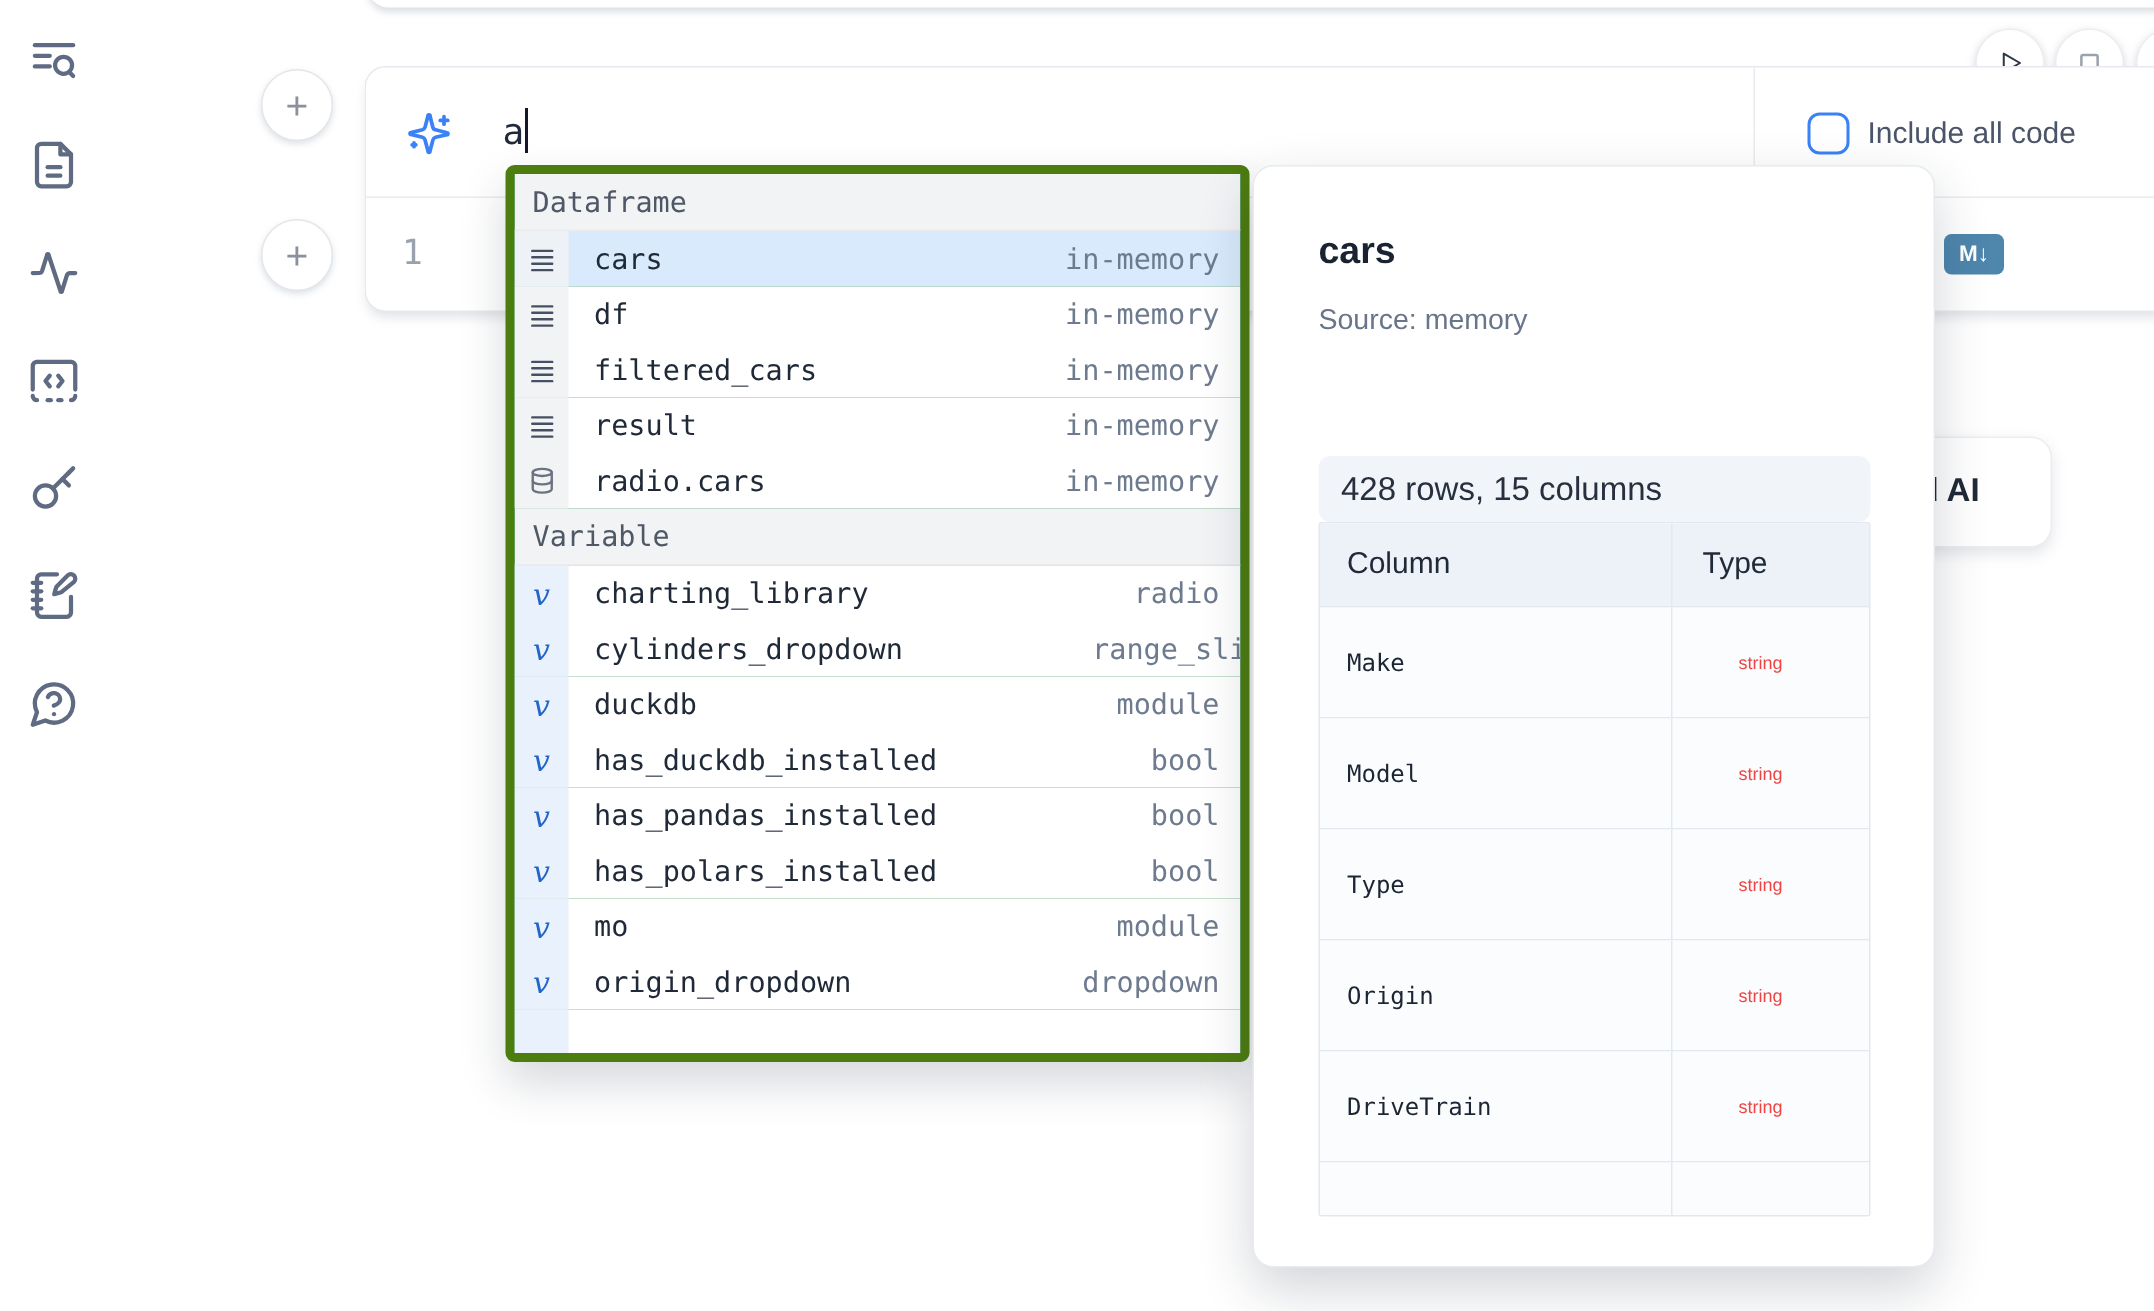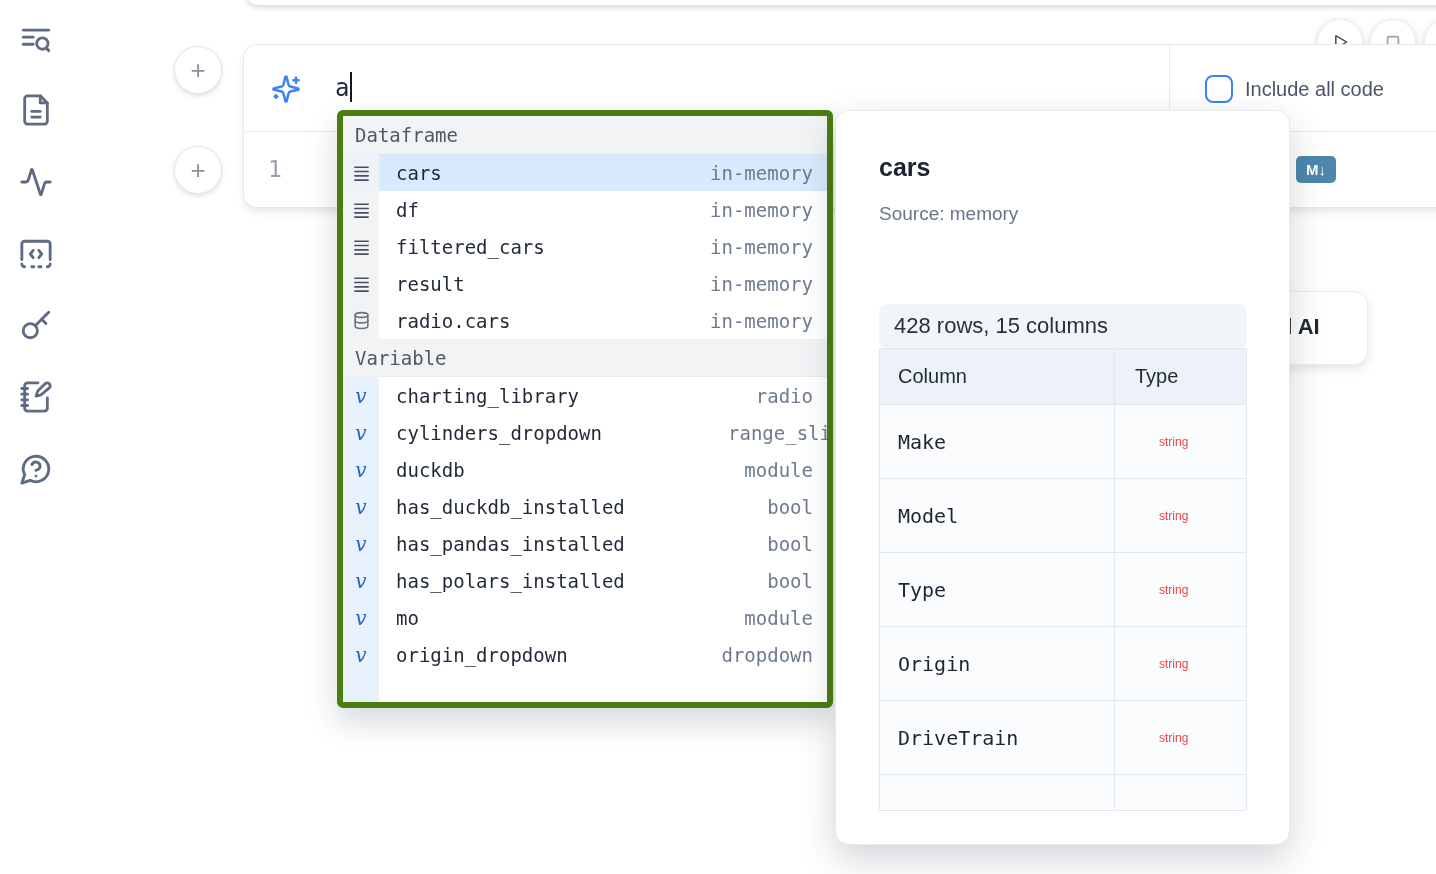--- a/index.html
+++ b/index.html
@@ -98,21 +98,21 @@
               background:#f1f5f9; border-radius:8px; font-size:22px; color:#27303f;
               line-height:44px; padding-left:15px;margin-top:45px; }
   .pv-table { position:absolute; left:43px; top:237px; width:368px; height:463px;
               border:1px solid #e3e8ef; border-radius:2px; overflow:hidden; }
   .pv-hrow { display:flex; height:56px; background:#edf2f8; border-bottom:1px solid #e3e8ef; }
   .pv-hcell { display:flex; align-items:center; font-size:20px; color:#1f2937; }
   .pv-row { display:flex; height:74px; background:#fbfcfe; border-bottom:1px solid #e3e8ef; }
   .pv-c1 { flex:0 0 234px; padding-left:18px; display:flex; align-items:center; }
   .pv-c2 { flex:1; padding-left:20px; border-left:1px solid #e3e8ef;
            display:flex; align-items:center; }
-  .pv-colname { font-family:"DejaVu Sans Mono", monospace; font-size:20px; color:#1c2533; }
+  .pv-colname { font-family:"DejaVu Sans Mono", monospace; font-size:16px; color:#1c2533; }
   .pv-coltype { font-size:12px; color:#ef4444;margin-left:24px; }
 </style>
 </head>
 <body>
 
 <div class="stage">
 
   <div class="sidebar">
     <button class="side-btn" style="top:23px"><svg viewBox="0 0 24 24">
           <path d="M21 5H3"></path>

